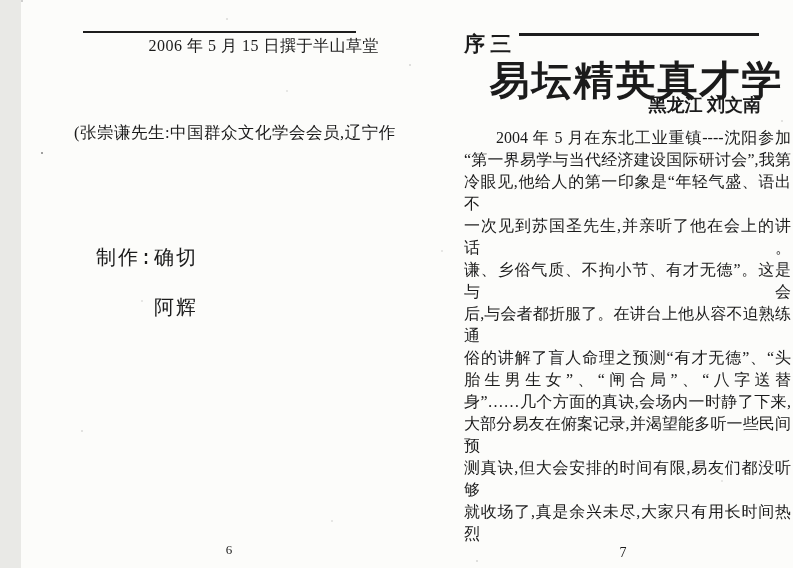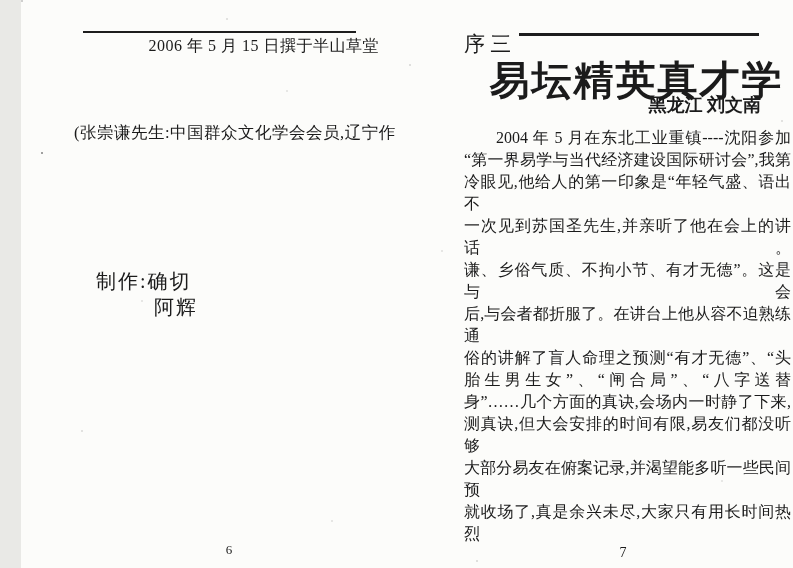--- a/index.html
+++ b/index.html
@@ -36,27 +36,27 @@
   
   .date-line{
     left:100px;top:36px;width:258px;
     font-size:16px;text-align:right;letter-spacing:.5px;white-space:nowrap;
   }
   .author-note{
     left:28px;top:119px;width:372px;
     font-size:16.5px;line-height:27px;letter-spacing:.5px;
   }
   .author-note .indent-note{text-indent:25px;}
-  .production{left:75px;top:268px;font-size:20px;letter-spacing:2px;white-space:nowrap;}
+  .production{left:75px;top:244px;font-size:20px;letter-spacing:2px;white-space:nowrap;font-family:Liberation Mono, monospace;}
   .production-name{left:133px;top:294px;font-size:20px;letter-spacing:2px;white-space:nowrap;}
   .pagenum-left{left:196px;top:542px;width:24px;text-align:center;font-size:13px;}
   .pagenum-right{left:590px;top:545px;width:24px;text-align:center;font-size:14px;}
 
   
-  .section-label{left:443px;top:30px;font-size:21px;font-weight:normal;white-space:nowrap;}
+  .section-label{left:443px;top:30px;font-size:21px;font-weight:bold;white-space:nowrap;}
   .title{
     left:443px;top:53px;width:327px;padding-left:18px;box-sizing:border-box;
     font-size:40px;font-weight:bold;text-align:center;letter-spacing:2px;white-space:nowrap;
   }
   .byline{
     left:443px;top:93px;width:327px;box-sizing:border-box;padding-right:30px;
     font-size:18px;font-weight:bold;text-align:right;white-space:nowrap;
   }
   .body-text{
     left:443px;top:127px;width:327px;
@@ -93,19 +93,19 @@
     <div class="abs body-text">
         <div class="bline indent">2004 年 5 月在东北工业重镇----沈阳参加</div>
         <div class="bline">“第一界易学与当代经济建设国际研讨会”,我第</div>
         <div class="bline">冷眼见,他给人的第一印象是“年轻气盛、语出不</div>
         <div class="bline">一次见到苏国圣先生,并亲听了他在会上的讲话。</div>
         <div class="bline">谦、乡俗气质、不拘小节、有才无德”。这是与会</div>
         <div class="bline">后,与会者都折服了。在讲台上他从容不迫熟练通</div>
         <div class="bline">俗的讲解了盲人命理之预测“有才无德”、“头</div>
         <div class="bline">胎生男生女”、“闸合局”、“八字送替</div>
         <div class="bline">身”……几个方面的真诀,会场内一时静了下来,</div>
+        <div class="bline">大部分易友在俯案记录,并渴望能多听一些民间预</div>
         <div class="bline">测真诀,但大会安排的时间有限,易友们都没听够</div>
-        <div class="bline">大部分易友在俯案记录,并渴望能多听一些民间预</div>
         <div class="bline">就收场了,真是余兴未尽,大家只有用长时间热烈</div>
       </div>
     <div class="abs pagenum-right">7</div>
   </div>
 </div>
 
 </body></html>

